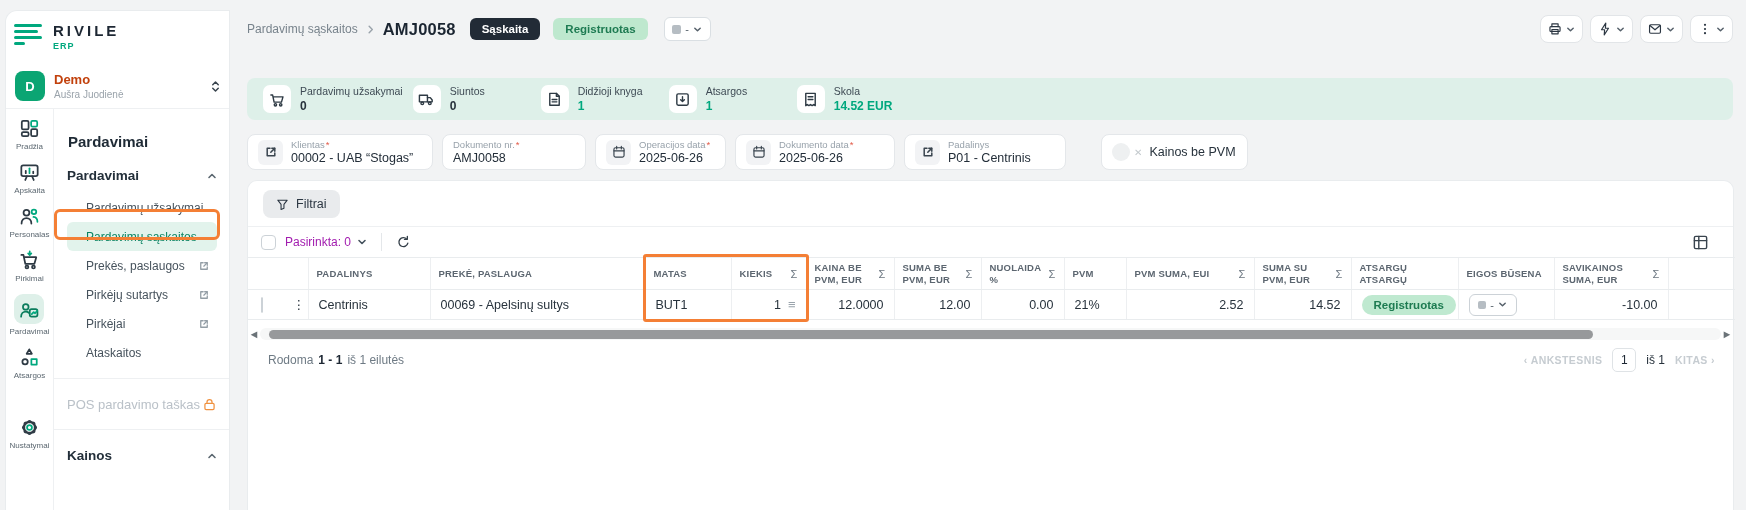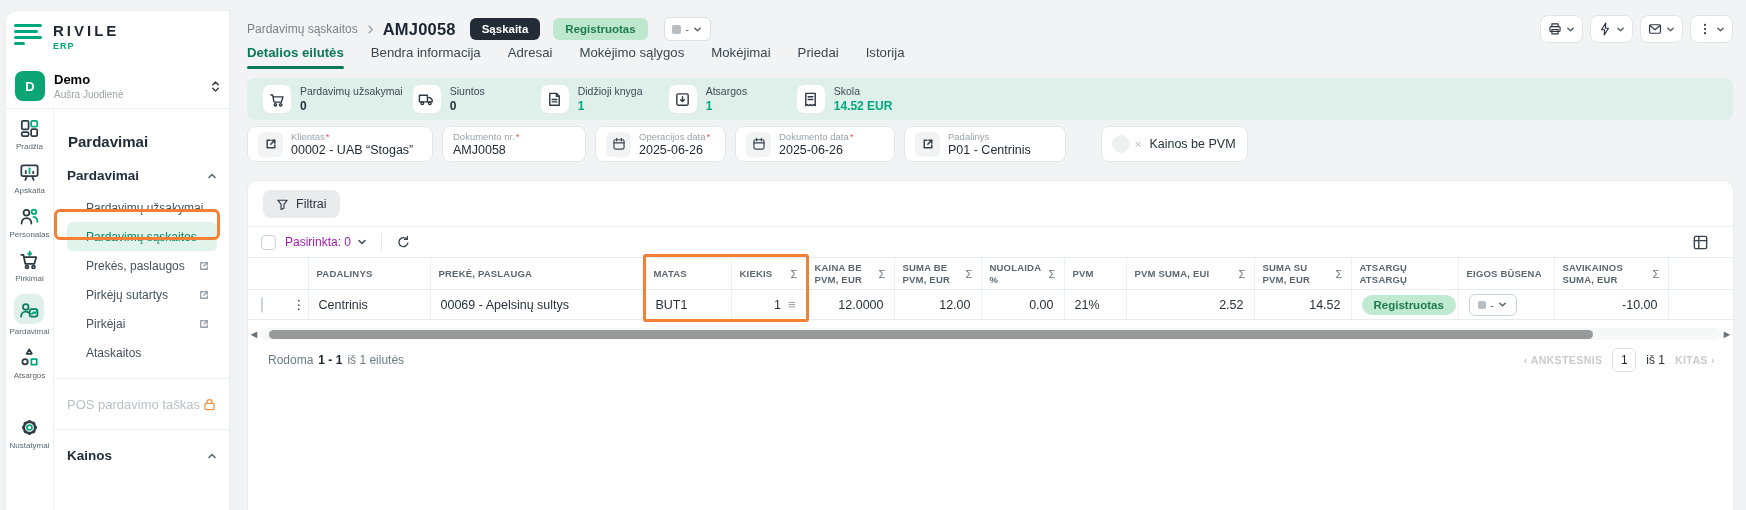--- a/index.html
+++ b/index.html
@@ -16,21 +16,21 @@
   .logo-row { position:absolute; left:8px; top:10px; display:flex; align-items:flex-start; gap:7px; }
   .burger { width:32px; padding-top:3px; }
   .burger i { display:block; height:3px; border-radius:2px; background:#00A87E; margin-bottom:3px; }
   .burger i:nth-child(1){ width:28px; } .burger i:nth-child(2){ width:24px; }
   .burger i:nth-child(3){ width:28px; } .burger i:nth-child(4){ width:11px; margin-bottom:0; }
   .brand-name { font-size:15px; font-weight:bold; letter-spacing:3px; color:#1d2733; line-height:1; padding-top:2px;}
   .brand-sub { font-size:9px; font-weight:bold; letter-spacing:1px; color:#00A87E; margin-top:3px; }
   .profile { position:absolute; left:9px; right:8px; top:57px; height:36px; display:flex; align-items:center; gap:9px; }
   .avatar { width:30px; height:30px; border-radius:8px; background:#0BA573; color:#fff; font-weight:bold;
             font-size:13px; display:flex; align-items:center; justify-content:center; }
-  .prof-name { font-size:13px; font-weight:bold; color:#000000; }
+  .prof-name { font-size:13px; font-weight:bold; color:#c2410c; }
   .prof-sub { font-size:10px; color:#9aa3ab; margin-top:2px; }
   .prof-caret { margin-left:auto; width:11px; height:15px; color:#39444e; }
   .side-div { position:absolute; left:0; right:0; top:97px; height:1px; background:#eef0f2; }
 
   .rail { position:absolute; left:0; top:98px; bottom:0; width:48px; border-right:1px solid #eef0f2;
           display:flex; flex-direction:column; align-items:center; padding-top:9px; gap:11px; }
   .rail-item { display:flex; flex-direction:column; align-items:center; gap:3px; cursor:pointer; }
   .rail-ic { width:21px; height:21px; color:#2e3a44; }
   .rail-item.active .rail-ic { width:30px; height:30px; padding:4.5px; background:#def0e9; border-radius:9px; color:#0b7d5d; }
   .rail-lb { font-size:8px; color:#5b6770; white-space:nowrap; }
@@ -78,21 +78,21 @@
   .tab.active::after { content:""; position:absolute; left:0; right:0; bottom:0; height:3px; background:#0d7a5c; border-radius:2px; }
 
   .strip { position:absolute; top:78px; left:17px; right:13px; height:42px; background:#DEF0E9; border-radius:8px;
            display:flex; align-items:center; padding:0 16px; gap:10px; }
   .scard { display:flex; align-items:center; gap:9px; min-width:118px; }
   .scard-ic { width:28px; height:28px; background:#fff; border-radius:7px; padding:5.5px; color:#2e3a44; }
   .scard-lb { font-size:10.5px; color:#3e4a54; }
   .scard-val { font-size:12px; color:#27323c; margin-top:2px; font-weight:bold; }
   .scard-val.green { color:#00A87E; }
 
-  .fields { position:absolute; top:126px; left:17px; display:flex; gap:9px; }
+  .fields { position:absolute; top:134px; left:17px; display:flex; gap:9px; }
   .fcard { height:36px; background:#fff; border:1px solid #e4e7ea; border-radius:8px; display:flex;
            align-items:center; padding:0 10px; gap:8px; cursor:pointer; }
   .fcard-ic { width:25px; height:25px; background:#f2f3f5; border-radius:6px; padding:5.5px; color:#39444e; flex:none; }
   .flabel { font-size:9.5px; color:#98a2ab; white-space:nowrap; }
   .flabel .req { color:#e25c4a; margin-left:1px; }
   .fvalue { font-size:12.5px; color:#232e39; margin-top:1px; white-space:nowrap; }
   .toggle-card { margin-left:26px; width:147px; justify-content:flex-start; gap:7px; }
   .tog-knob { width:18px; height:18px; border-radius:50%; background:#eef0f1; flex:none; }
   .tog-x { font-size:10px; color:#c3c9cd; font-weight:bold; margin-left:-3px; }
   .tog-label { font-size:12.5px; color:#27323c; }
@@ -447,29 +447,20 @@
               </svg>
             </span>
             <span class="ic chev">
               <svg viewBox="0 0 10 10" fill="none" stroke="currentColor" stroke-width="1.6" stroke-linecap="round" stroke-linejoin="round">
                 <path d="M2 3.5 5 6.5 8 3.5"></path>
               </svg>
             </span>
           </button>
         </div>
     </div>
-    <nav class="tabs" id="tabs">
-        <div class="tab active">Detalios eilutės</div>
-        <div class="tab">Bendra informacija</div>
-        <div class="tab">Adresai</div>
-        <div class="tab">Mokėjimo sąlygos</div>
-        <div class="tab">Mokėjimai</div>
-        <div class="tab">Priedai</div>
-        <div class="tab">Istorija</div>
-      </nav>
     <div class="strip" id="strip">
         <div class="scard">
           <span class="scard-ic ic">
             <svg viewBox="0 0 18 18">
               <g fill="none" stroke="currentColor" stroke-width="1.5" stroke-linecap="round" stroke-linejoin="round">
                 <path d="M2 4.2 h1.8 l1.6 7.6 h7.8 l1.6-5.6 H4.6"></path>
                 <circle cx="6.8" cy="14.6" r="1.25"></circle>
                 <circle cx="12.4" cy="14.6" r="1.25"></circle>
               </g>
             </svg>

